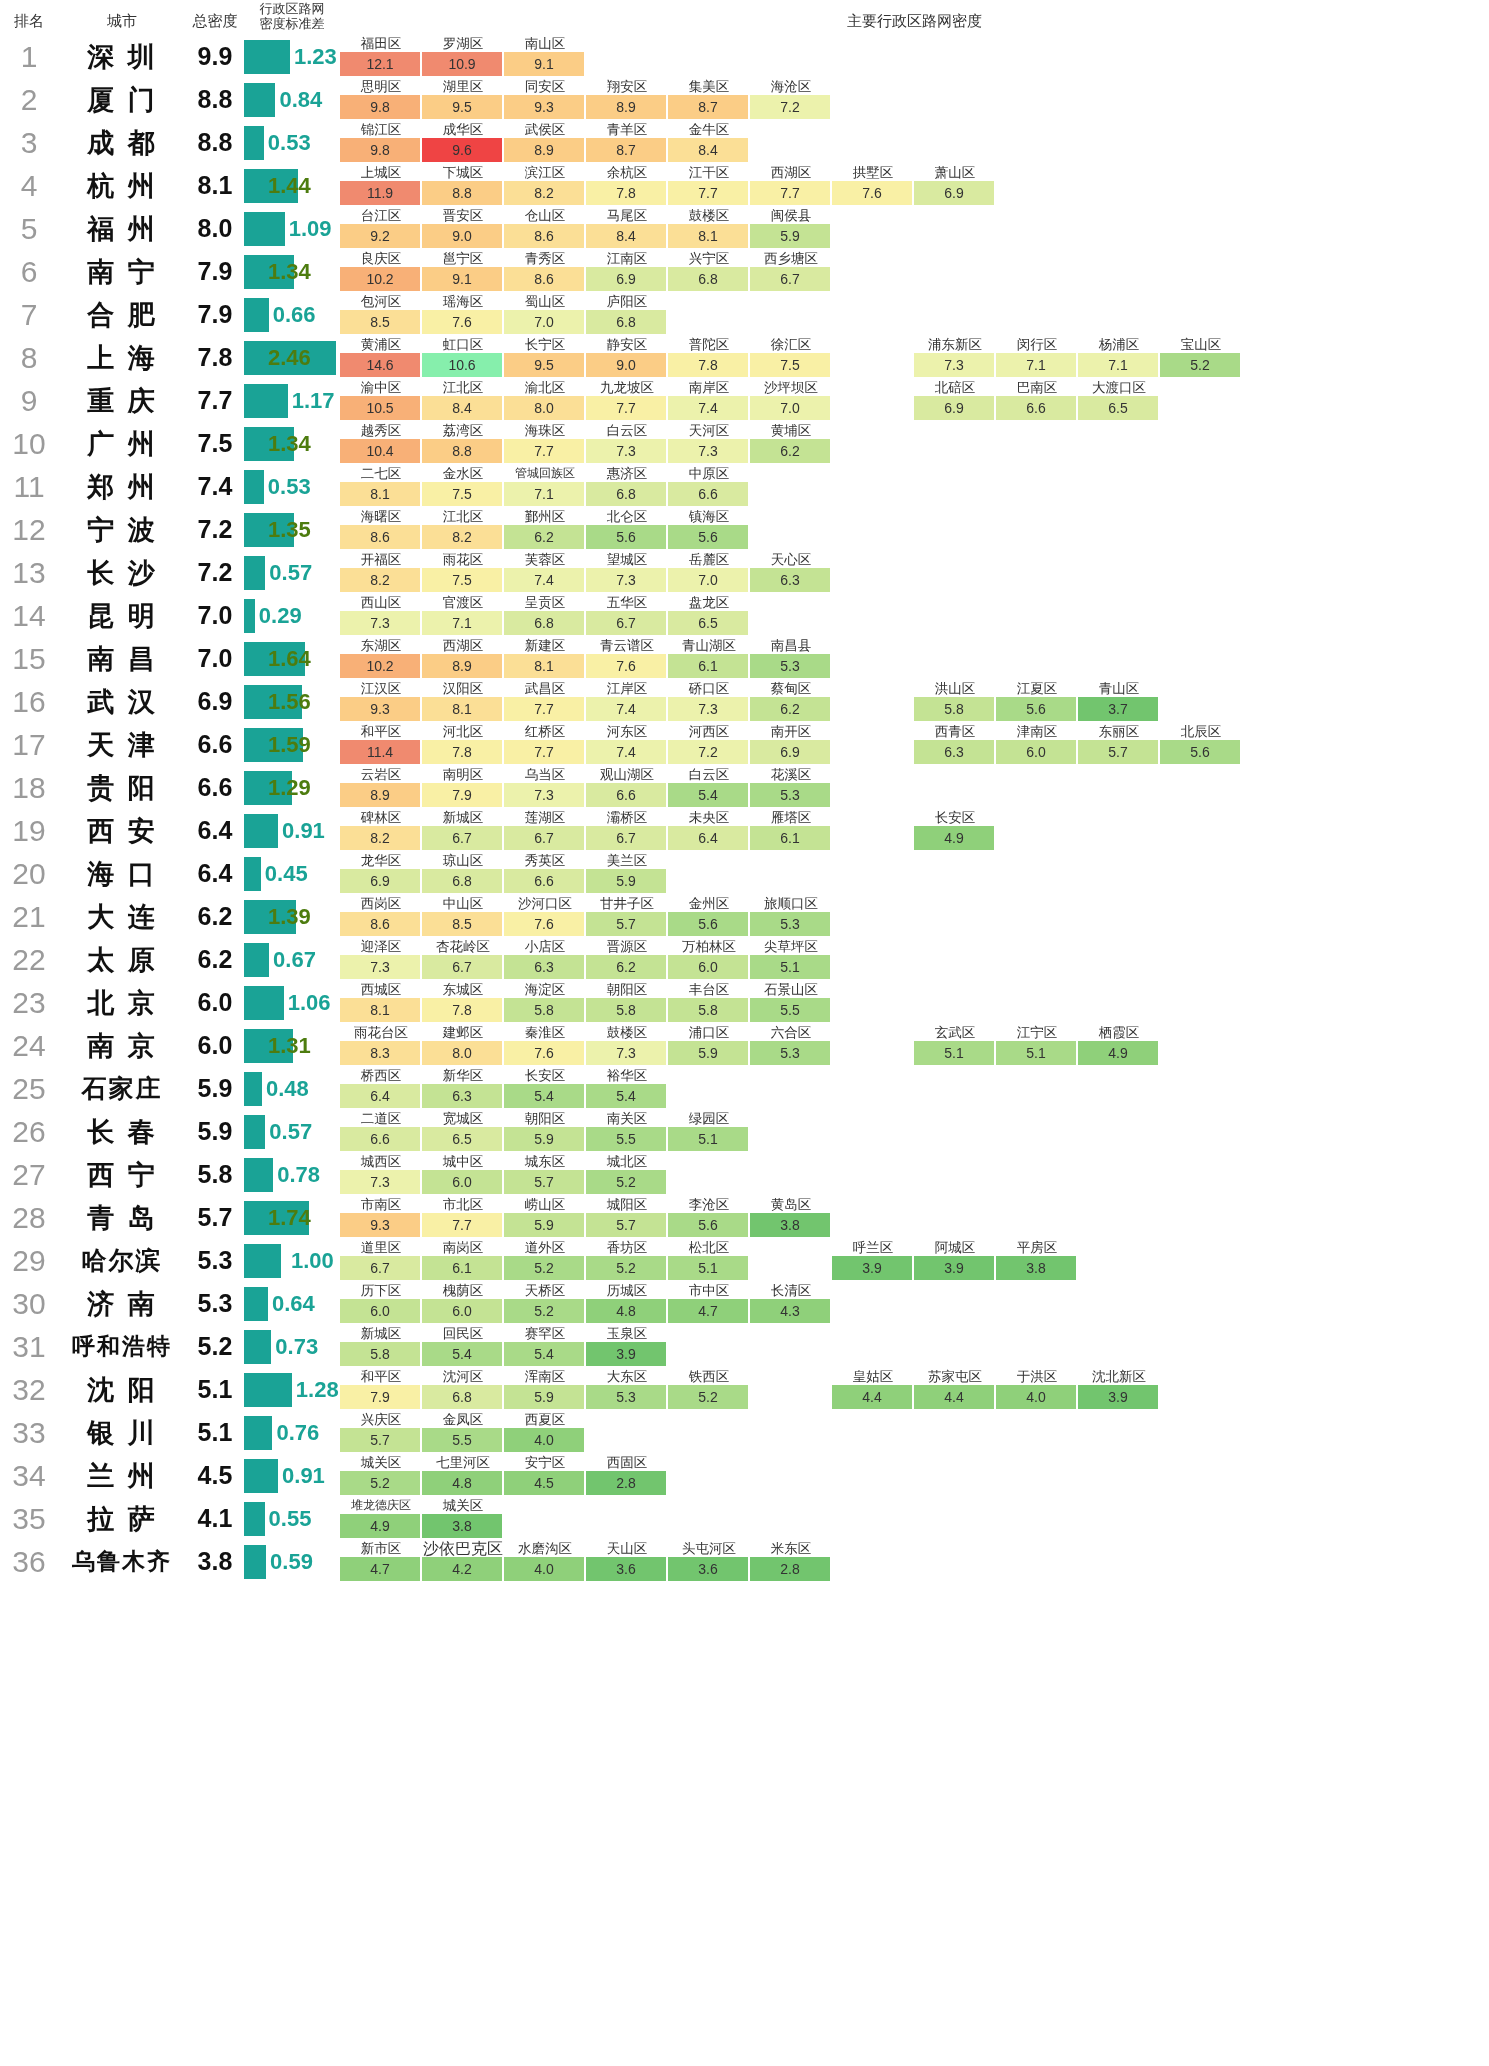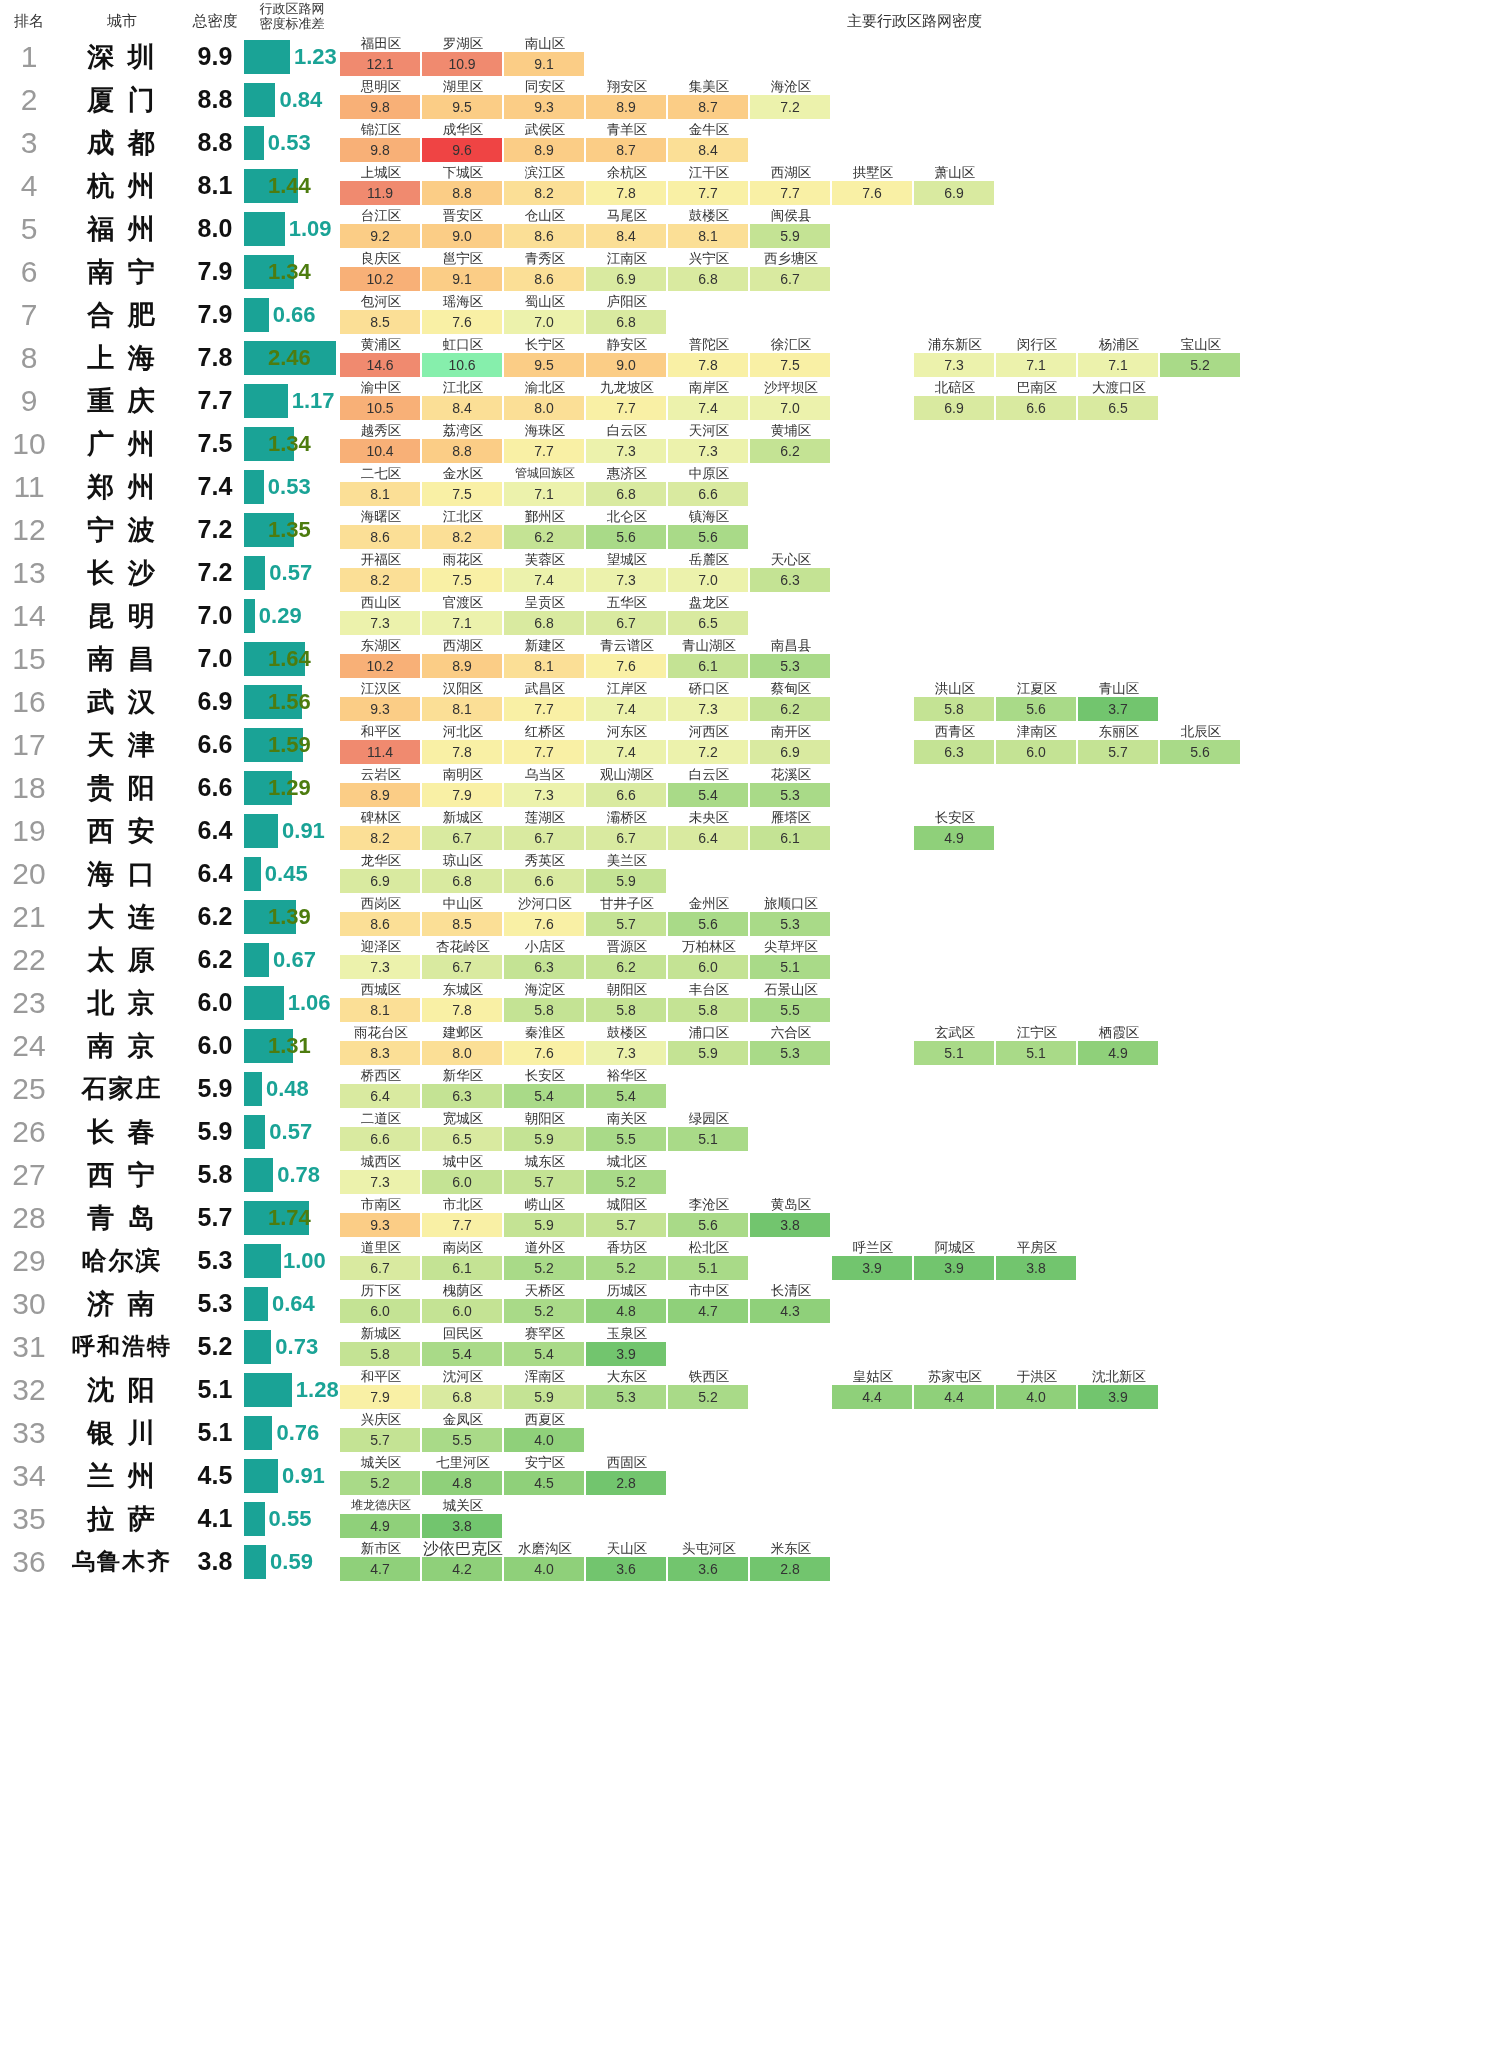--- a/index.html
+++ b/index.html
@@ -969,21 +969,21 @@
             </div>
           </td>
         </tr>
         <tr class="datarow">
           <td class="rank">29</td>
           <td class="city" style="font-size: 25px;">哈尔滨</td>
           <td class="dens">5.3</td>
           <td class="barcell">
             <div class="barbox">
               <div class="bar" style="width: 37.3984px;"></div>
-              <div class="barval outside" style="left: 39px;">1.00</div>
+              <div class="barval outside" style="left: 47px;">1.00</div>
             </div>
           </td>
           <td class="dist">
             <div class="distrow">
               <div class="names">
                 <div class="cellN">道里区</div>
                 <div class="cellN">南岗区</div>
                 <div class="cellN">道外区</div>
                 <div class="cellN">香坊区</div>
                 <div class="cellN">松北区</div>

